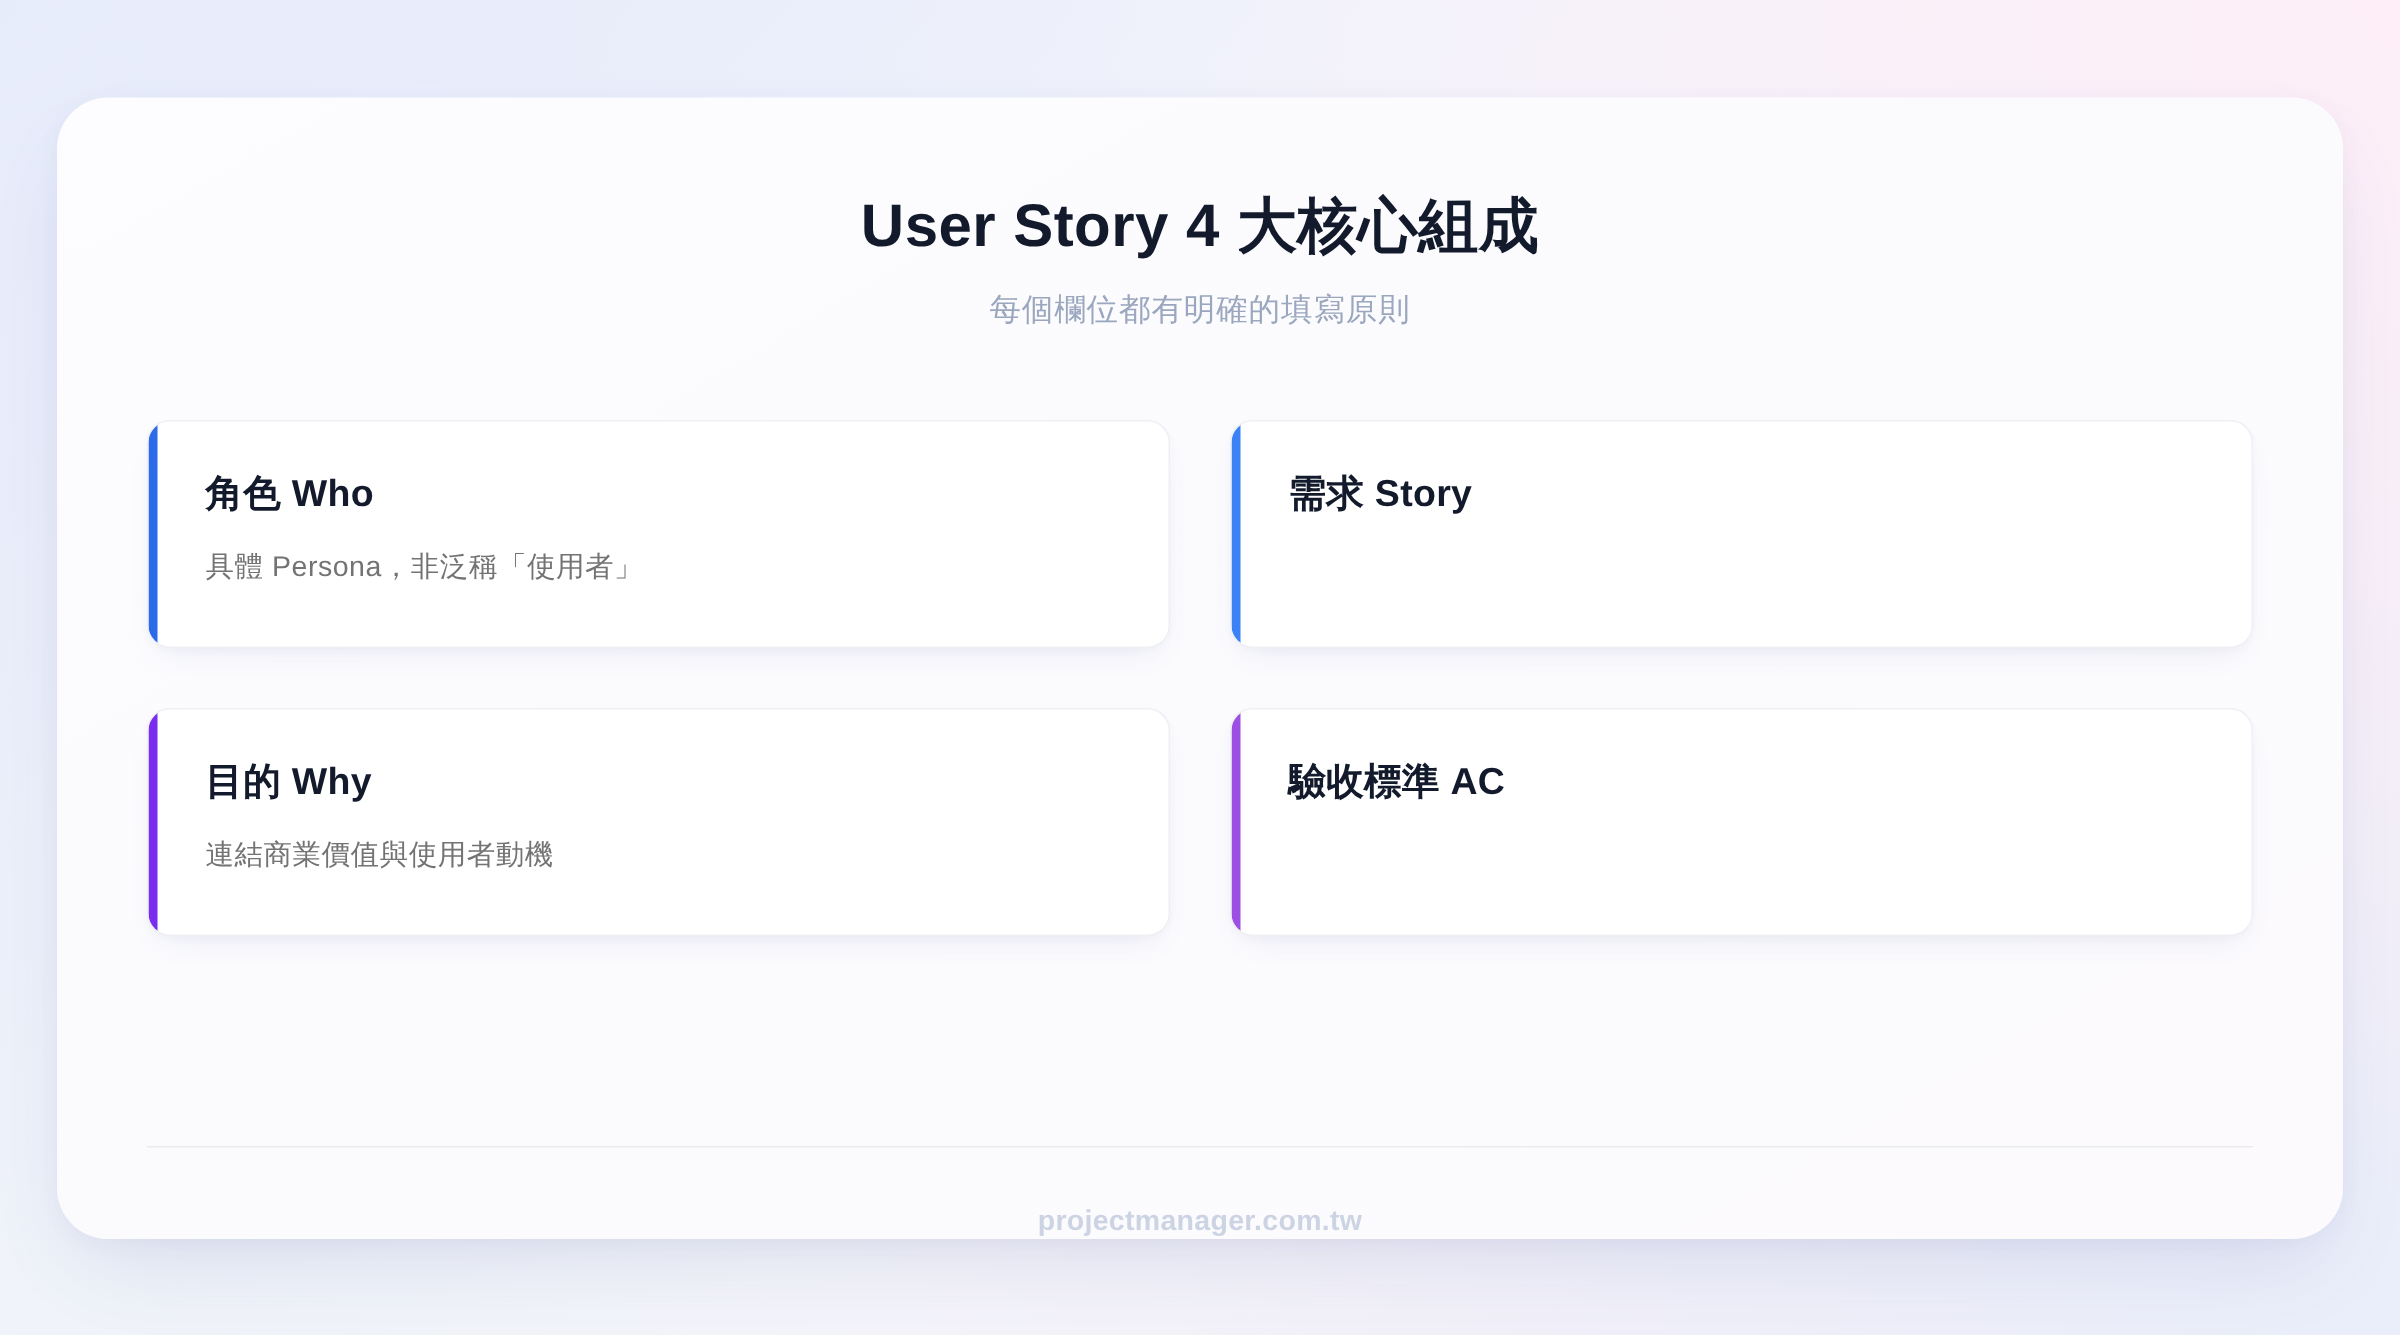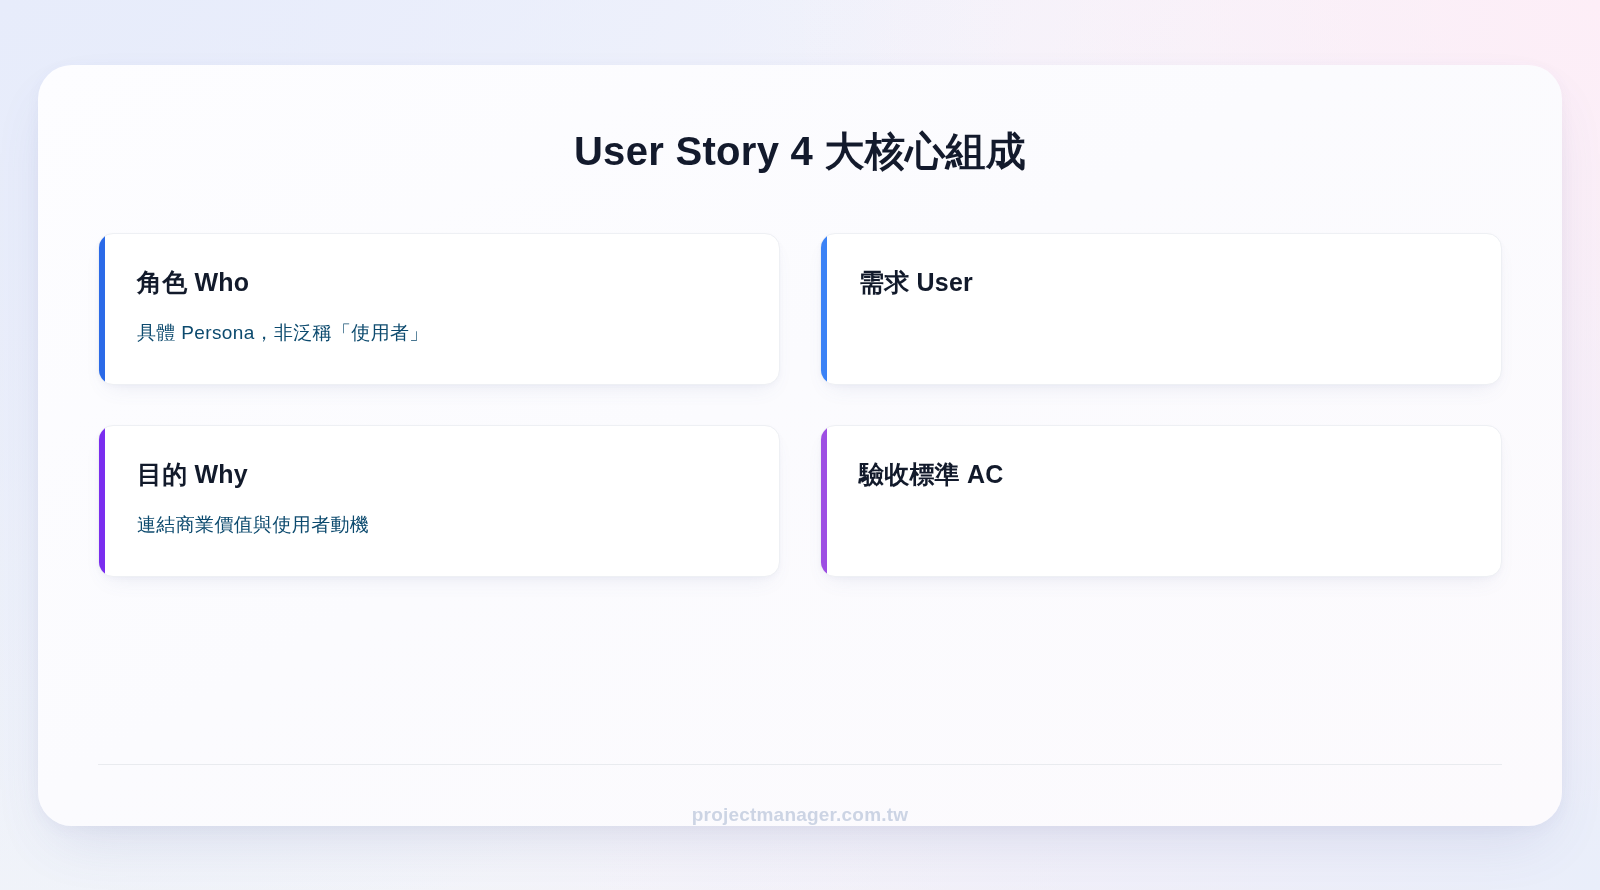--- a/index.html
+++ b/index.html
@@ -100,21 +100,21 @@
     font-weight: 700;
     color: #121a2b;
     letter-spacing: 0.2px;
     line-height: 1.25;
   }
 
   .card-desc {
     margin-top: 20px;
     font-size: 19px;
     font-weight: 400;
-    color: #0c4a6e;
+    color: #737373;
     letter-spacing: 0.35px;
     line-height: 1.45;
   }
 
   
   .footer {
     margin-top: auto;
   }
 
   .divider {
@@ -132,33 +132,34 @@
     color: #ccd4e4;
   }
 </style>
 </head>
 <body>
 
 <div class="panel">
 
   <div class="header">
     <h1 class="page-title">User Story 4 大核心組成</h1>
+    <p class="page-subtitle">每個欄位都有明確的填寫原則</p>
   </div>
 
   <div class="card-grid">
 
     <div class="info-card">
       <span class="accent-bar" style="background: rgb(43, 106, 232);"></span>
       <div class="card-title">角色 Who</div>
       <div class="card-desc">具體 Persona，非泛稱「使用者」</div>
     </div>
 
     <div class="info-card">
       <span class="accent-bar" style="background: rgb(59, 130, 246);"></span>
-      <div class="card-title">需求 User</div>
+      <div class="card-title">需求 Story</div>
     </div>
 
     <div class="info-card">
       <span class="accent-bar" style="background: rgb(122, 45, 239);"></span>
       <div class="card-title">目的 Why</div>
       <div class="card-desc">連結商業價值與使用者動機</div>
     </div>
 
     <div class="info-card">
       <span class="accent-bar" style="background: rgb(157, 78, 227);"></span>

